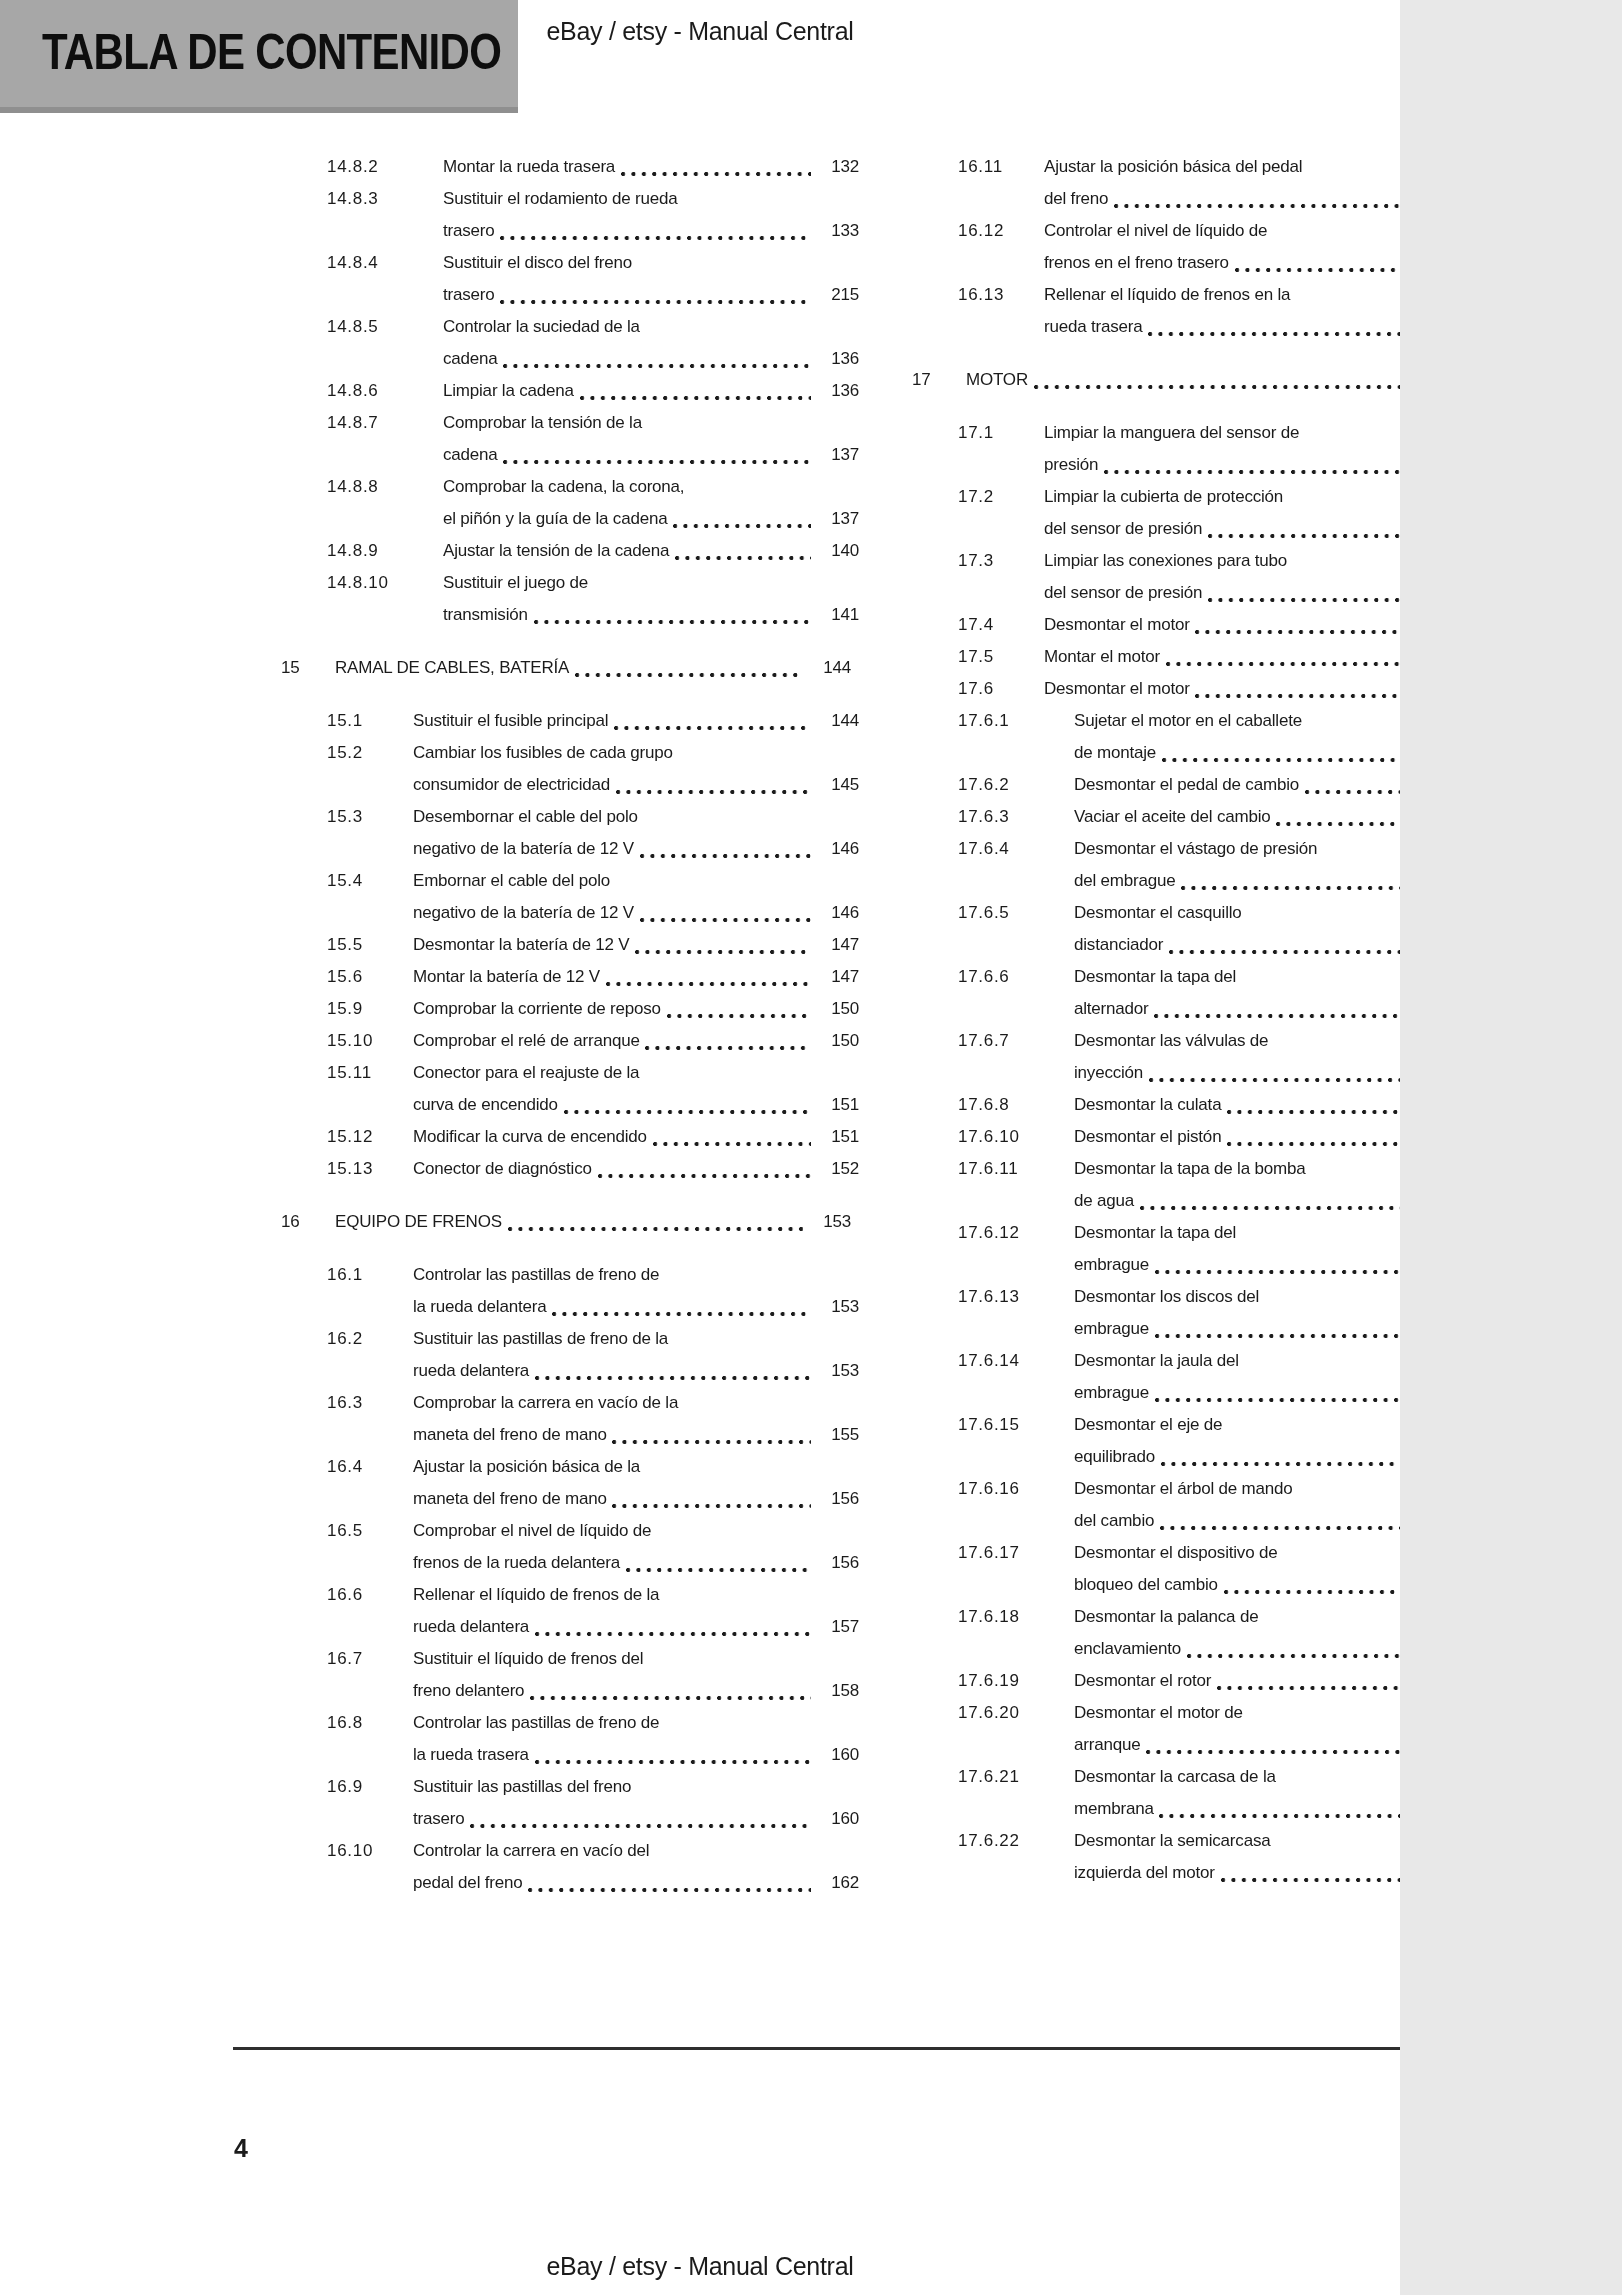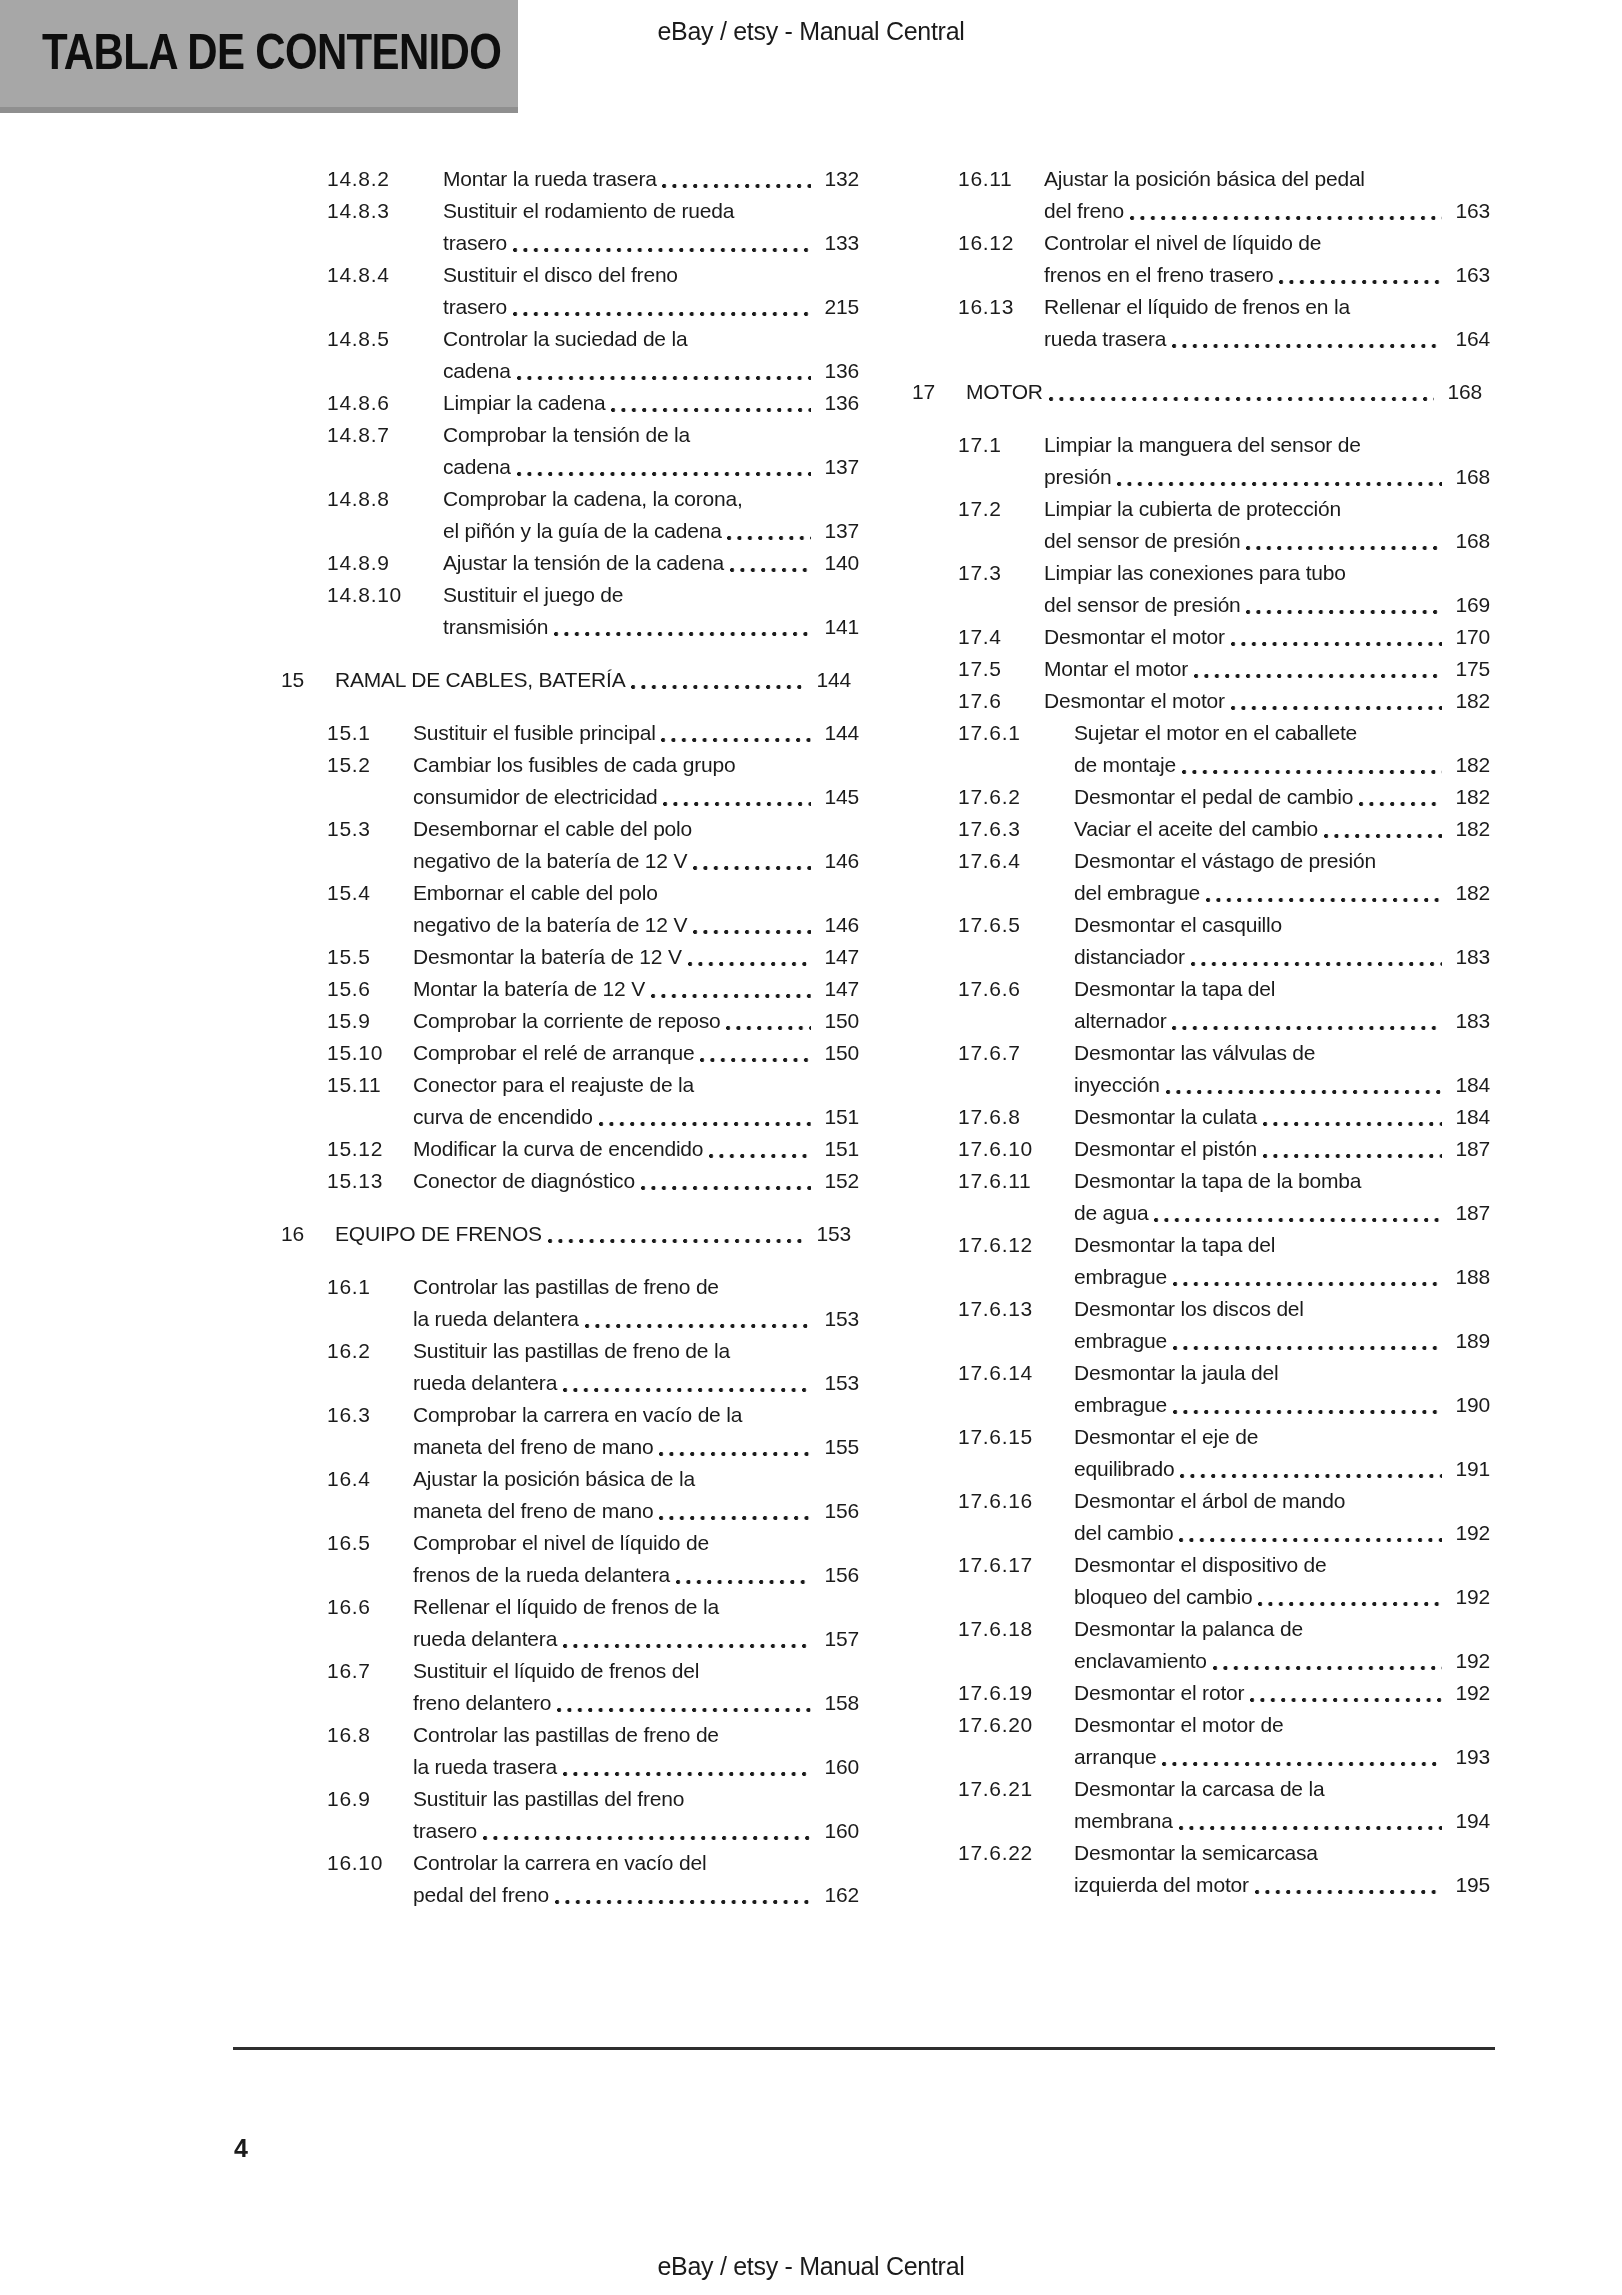--- a/index.html
+++ b/index.html
@@ -1,37 +1,37 @@
 <!DOCTYPE html>
 <html style="font-size:13.3px"><head>
 <meta charset="utf-8">
 <style>
   html,body { margin:0; padding:0; background:#e8e8e8; }
   .page {
-    position:relative; width:1622px; height:2295px; background:#ffffff;
+    position:relative; width:1400px; height:2295px; background:#ffffff;
     font-family:"Liberation Sans", sans-serif; color:#1b1b1b; overflow:hidden;
   }
   
   .header-box {
     position:absolute; left:0; top:0; width:518px; height:107px;
     background:#a7a7a7; border-bottom:6.7px solid #8f8f8f;
   }
   .header-title {
     position:absolute; left:42px; top:50%;
     transform:translateY(-54%) scaleX(0.84); transform-origin:0 50%;
     font-size:50px; font-weight:700; letter-spacing:-0.8px; white-space:nowrap; color:#0e0e0e;
   }
   .header-doc {
     position:absolute; top:16.7px; left:50%; transform:translateX(-50%);
     font-size:25px; letter-spacing:-0.3px; white-space:nowrap;
   }
   
   .toc-col {
-    position:absolute; top:163px; width:586px;
-    font-size:21px; line-height:32px; letter-spacing:-0.2px;
+    position:absolute; top:151px; width:586px;
+    font-size:17px; line-height:32px; letter-spacing:-0.2px;
   }
   .toc-col.left  { left:273px; }
   .toc-col.right { left:904px; }
 
   .entry { display:flex; padding-left:54px; }
   .entry .num { flex:0 0 86px; letter-spacing:0.7px; white-space:nowrap; }
   .entry.lvl3 .num { flex-basis:116px; }
   .body { flex:1; min-width:0; }
   .line { white-space:nowrap; }
   .lastline { display:flex; }

